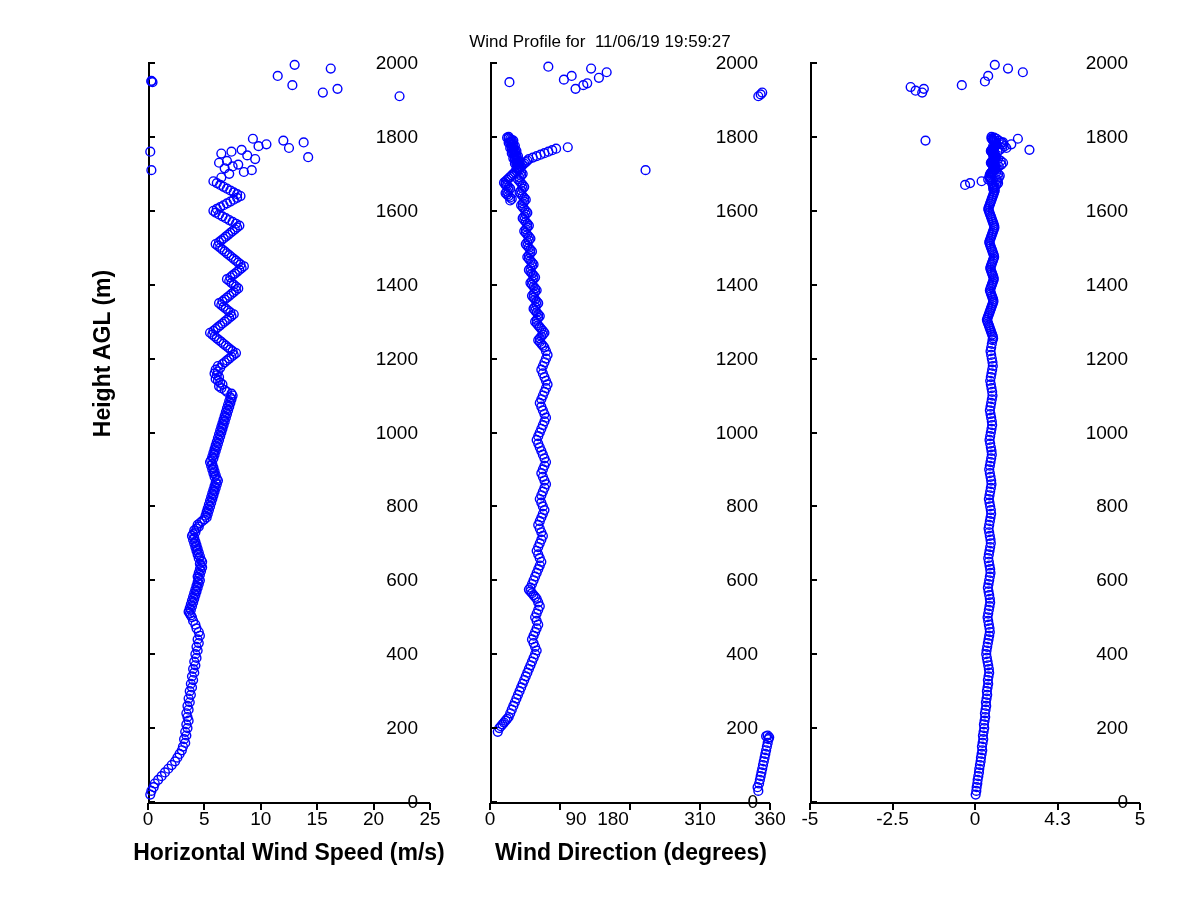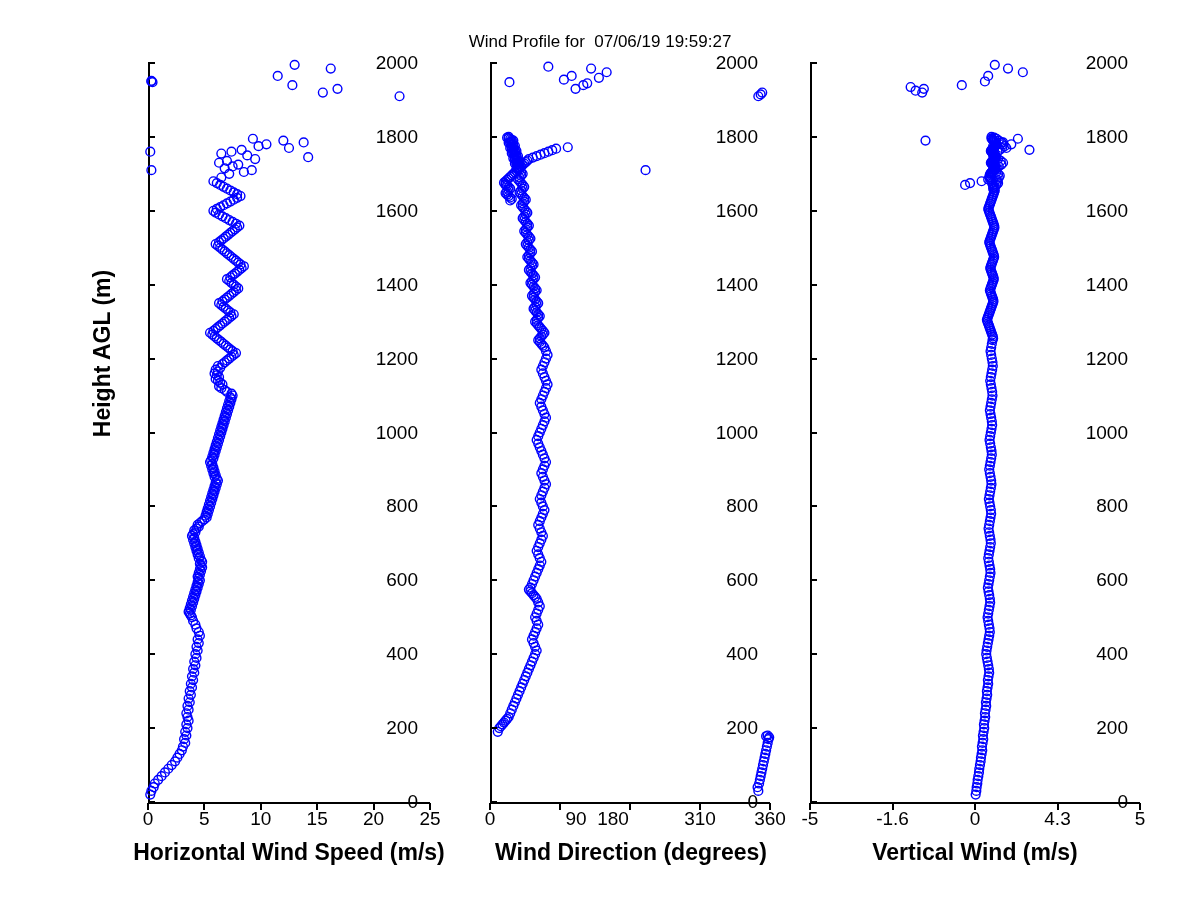--- a/index.html
+++ b/index.html
@@ -117,21 +117,21 @@
   svg.markers circle {
     fill: none;
     stroke-width: 1.4;
   }
 </style>
 </head>
 <body>
 
 <div id="root">
 
-  <div id="chart-title">Wind Profile for  07/06/19 19:59:27</div>
+  <div id="chart-title">Wind Profile for  11/06/19 19:59:27</div>
 
   <div id="ylabel">Height AGL (m)</div>
 
   <div class="panel" id="p0" style="left:148px; width:282px;">
     <div class="plot-area">
       <div class="axis-line-left"></div>
       <div class="axis-line-bottom"></div>
       <svg class="markers" width="282" height="739">
           <circle cx="2.26" cy="731.61" r="4.4" stroke="#0000ff"></circle>
           <circle cx="3.38" cy="727.91" r="4.4" stroke="#0000ff"></circle>
@@ -1195,21 +1195,20 @@
         <div class="ytick" style="top: 72.9px;"></div>
         <div class="ytick-label" style="top: 73.9px;">1800</div>
         <div class="ytick" style="top: -1px;"></div>
         <div class="ytick-label" style="top: 0px;">2000</div>
         <div class="xtick" style="left: -1px;"></div>
         <div class="xtick" style="left: 81.5px;"></div>
         <div class="xtick" style="left: 164px;"></div>
         <div class="xtick" style="left: 246.5px;"></div>
         <div class="xtick" style="left: 329px;"></div>
       </div>
-    <div class="xaxis-title" style="left:0px; width:330px;">Vertical Wind (m/s)</div>
   <div class="xtick-label" style="left: 0px;">-5</div>
-      <div class="xtick-label" style="left: 82.5px;">-1.6</div>
+      <div class="xtick-label" style="left: 82.5px;">-2.5</div>
       <div class="xtick-label" style="left: 165px;">0</div>
       <div class="xtick-label" style="left: 247.5px;">4.3</div>
       <div class="xtick-label" style="left: 330px;">5</div>
     </div>
 
 </div>
 
 </body></html>

